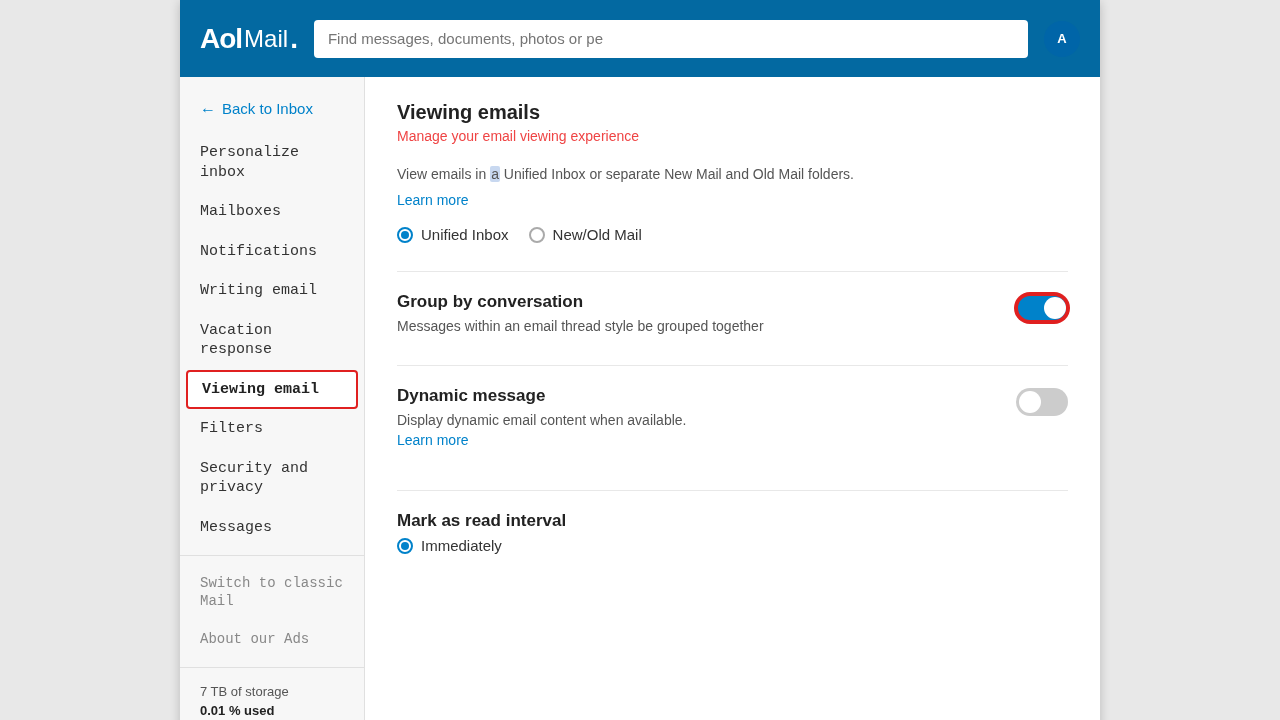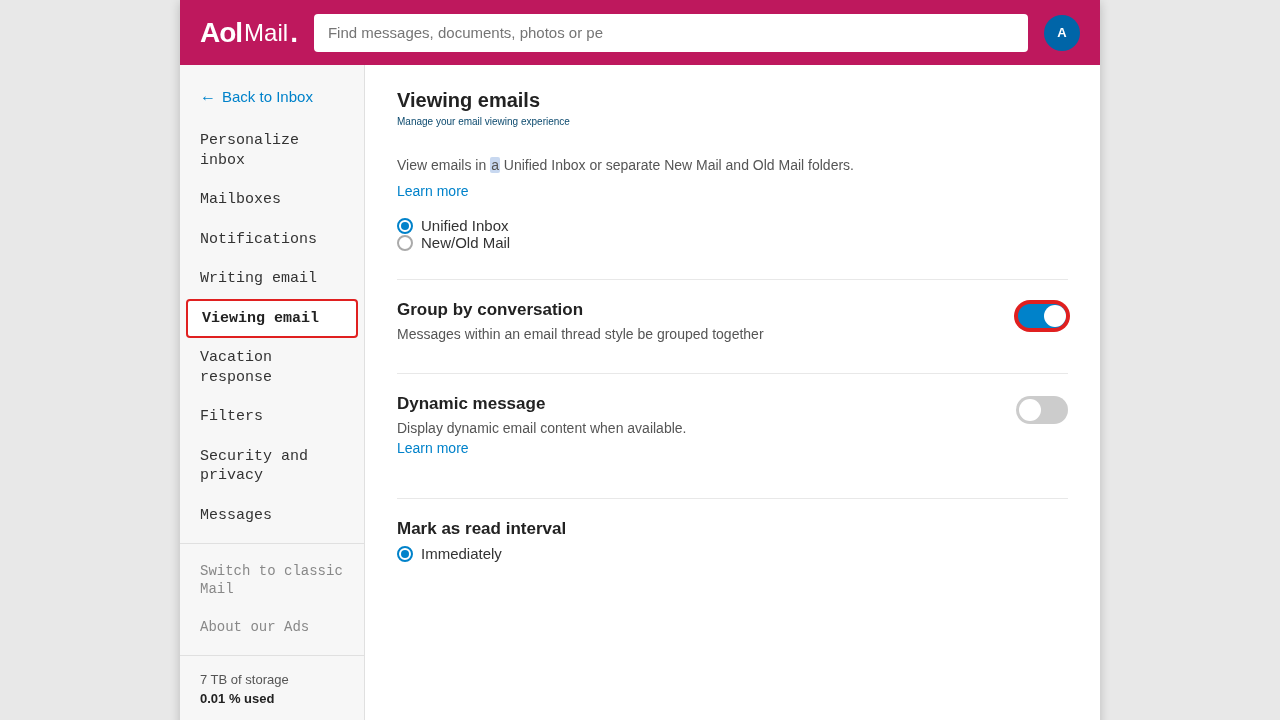--- a/index.html
+++ b/index.html
@@ -15,22 +15,22 @@
       width: 920px;
       min-height: 720px;
       background: #fff;
       box-shadow: 0 2px 10px rgba(0,0,0,0.2);
       display: flex;
       flex-direction: column;
       overflow: hidden;
     }
     
     .header {
-      background: #be185d;
-      height: 65px;
+      background: #0369a1;
+      height: 77px;
       display: flex;
       align-items: center;
       padding: 16px 20px;
       gap: 16px;
       flex-shrink: 0;
     }
     .logo {
       display: flex;
       align-items: center;
       gap: 2px;
@@ -148,23 +148,23 @@
       overflow-y: auto;
       background: #fff;
     }
     .page-header h2 {
       font-size: 20px;
       font-weight: 600;
       color: #222;
       margin-bottom: 4px;
     }
     .page-header p {
-      font-size: 10px;
-      color: #0c4a6e;
-      margin-bottom: 28px;
+      font-size: 14px;
+      color: #ef4444;
+      margin-bottom: 20px;
     }
     .section {
       margin-bottom: 28px;
     }
     .section-title {
       font-size: 17px;
       font-weight: 700;
       color: #222;
       margin-bottom: 6px;
     }
@@ -178,22 +178,22 @@
       color: #0082ca;
       font-size: 14px;
       cursor: pointer;
       text-decoration: none;
       display: inline-block;
       margin-bottom: 14px;
     }
     
     .radio-group {
       display: flex;
-      flex-direction: column;
-      gap: 0;
+      flex-direction: row;
+      gap: 20px;
       margin-top: 4px;
     }
     .radio-option {
       display: flex;
       align-items: center;
       gap: 8px;
       font-size: 15px;
       color: #333;
       cursor: pointer;
     }
@@ -303,22 +303,22 @@
     <div class="sidebar">
       <a class="back-link">
         <span class="back-arrow">←</span>
         <span>Back to Inbox</span>
       </a>
 
       <div class="sidebar-item">Personalize inbox</div>
       <div class="sidebar-item">Mailboxes</div>
       <div class="sidebar-item">Notifications</div>
       <div class="sidebar-item">Writing email</div>
+      <div class="sidebar-item">Vacation response</div>
       <div class="sidebar-item active">Viewing email</div>
-      <div class="sidebar-item">Vacation response</div>
       <div class="sidebar-item">Filters</div>
       <div class="sidebar-item">Security and privacy</div>
       <div class="sidebar-item">Messages</div>
 
       <div class="sidebar-divider"></div>
 
       <div class="sidebar-item muted">Switch to classic Mail</div>
       <div class="sidebar-item muted">About our Ads</div>
 
       <div class="storage-box">

